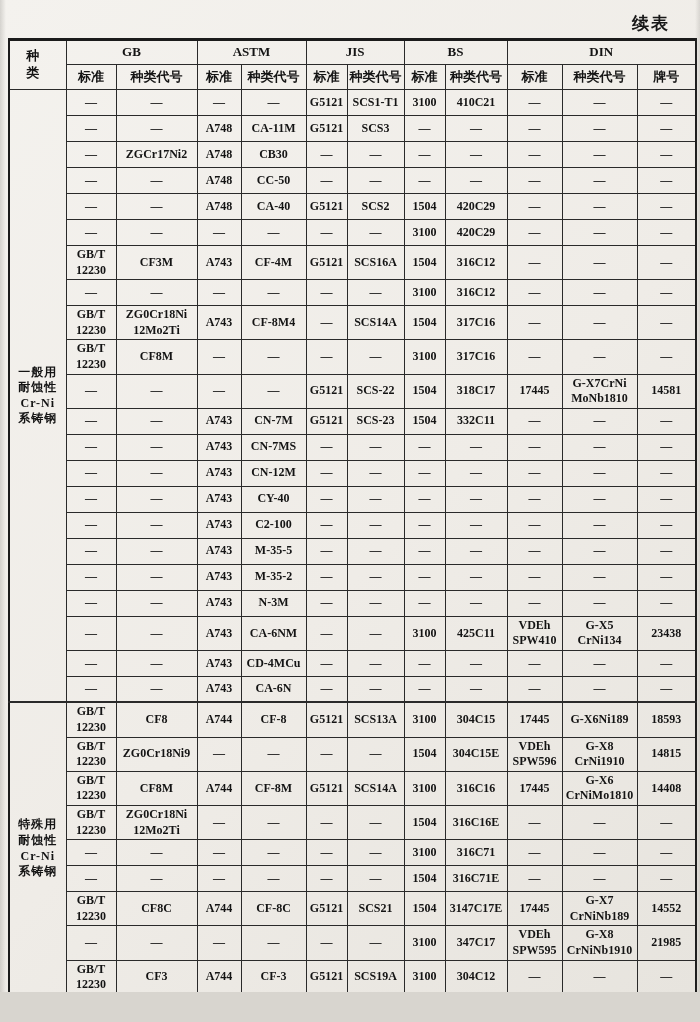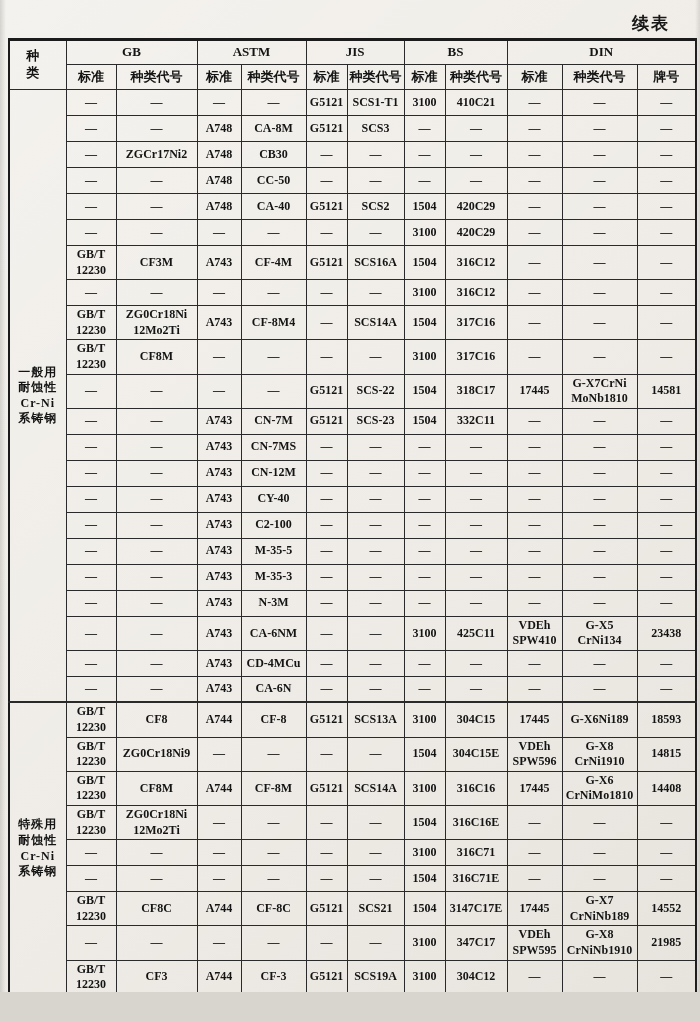--- a/index.html
+++ b/index.html
@@ -131,21 +131,21 @@
           <td>3100</td>
           <td>410C21</td>
           <td>—</td>
           <td>—</td>
           <td>—</td>
         </tr>
         <tr>
           <td>—</td>
           <td>—</td>
           <td>A748</td>
-          <td>CA-8M</td>
+          <td>CA-11M</td>
           <td>G5121</td>
           <td>SCS3</td>
           <td>—</td>
           <td>—</td>
           <td>—</td>
           <td>—</td>
           <td>—</td>
         </tr>
         <tr>
           <td>—</td>
@@ -344,21 +344,21 @@
           <td>—</td>
           <td>—</td>
           <td>—</td>
           <td>—</td>
           <td>—</td>
         </tr>
         <tr>
           <td>—</td>
           <td>—</td>
           <td>A743</td>
-          <td>M-35-3</td>
+          <td>M-35-2</td>
           <td>—</td>
           <td>—</td>
           <td>—</td>
           <td>—</td>
           <td>—</td>
           <td>—</td>
           <td>—</td>
         </tr>
         <tr>
           <td>—</td>

